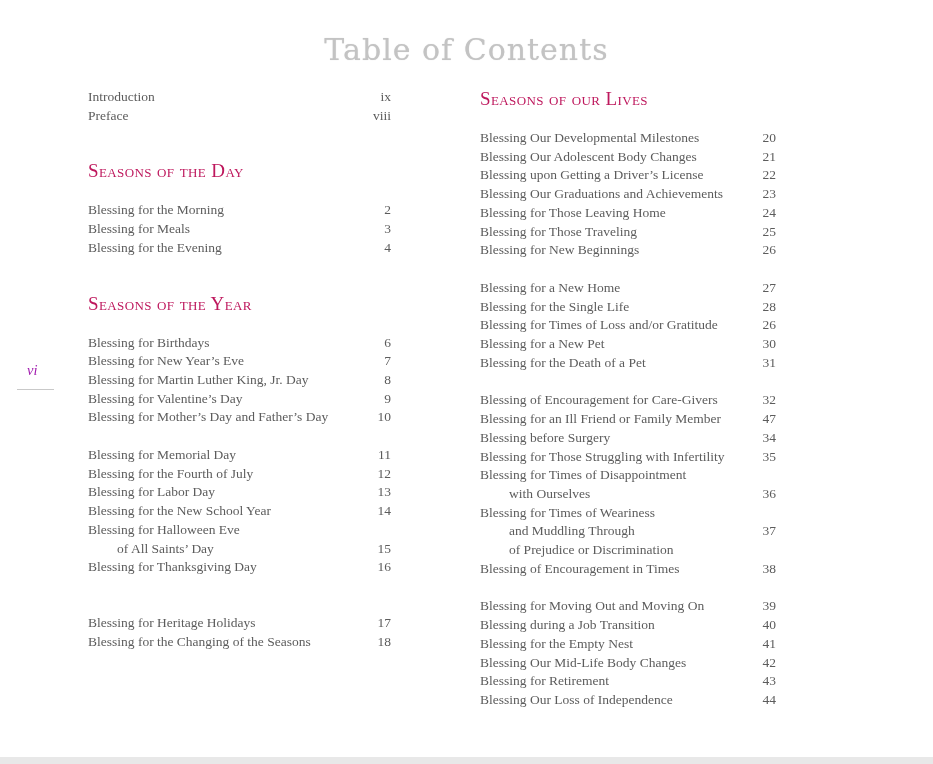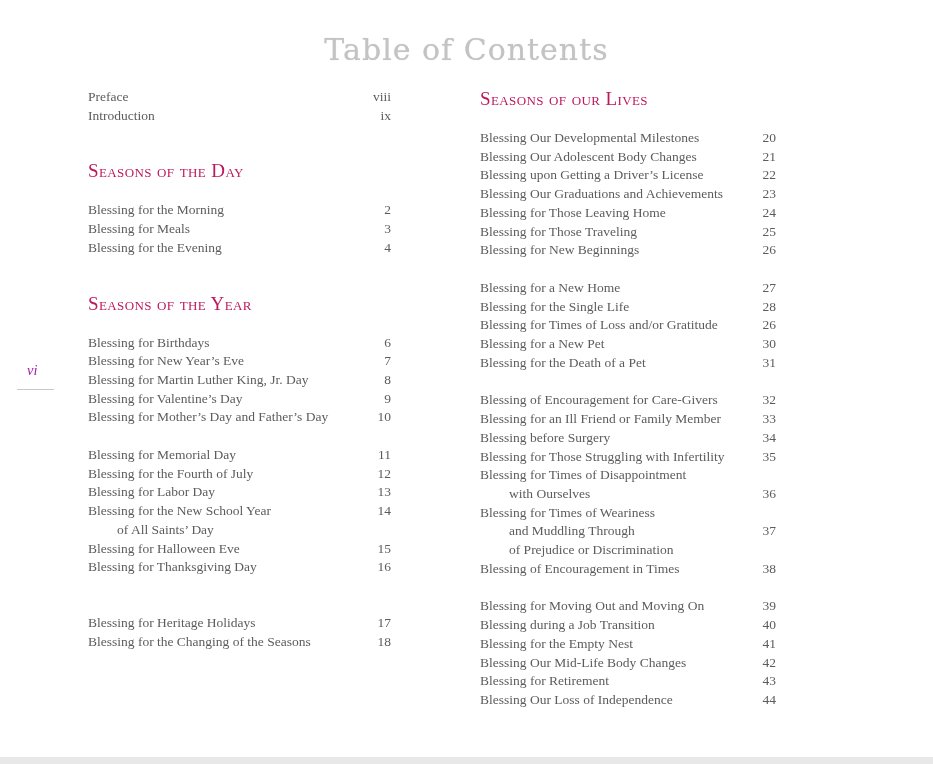--- a/index.html
+++ b/index.html
@@ -102,29 +102,29 @@
   <h1 class="title">Table of Contents</h1>
 
   <span class="folio">vi</span>
   <div class="folio-rule"></div>
 
   <div class="col col-left" id="col-left">
       <div class="block block-0">
         <div class="group group-0">
           <div class="entry">
             <div class="entry-text">
+              <div class="entry-line">Introduction</div>
+            </div>
+            <div class="entry-page">ix</div>
+          </div>
+          <div class="entry">
+            <div class="entry-text">
               <div class="entry-line">Preface</div>
             </div>
             <div class="entry-page">viii</div>
-          </div>
-          <div class="entry">
-            <div class="entry-text">
-              <div class="entry-line">Introduction</div>
-            </div>
-            <div class="entry-page">ix</div>
           </div>
         </div>
       </div>
       <div class="block block-1">
         <div class="section-heading">Seasons of the Day</div>
         <div class="group group-0">
           <div class="entry">
             <div class="entry-text">
               <div class="entry-line">Blessing for the Morning</div>
             </div>
@@ -198,22 +198,22 @@
             <div class="entry-page">13</div>
           </div>
           <div class="entry">
             <div class="entry-text">
               <div class="entry-line">Blessing for the New School Year</div>
             </div>
             <div class="entry-page">14</div>
           </div>
           <div class="entry">
             <div class="entry-text">
+              <div class="entry-line">Blessing for Halloween Eve</div>
               <div class="entry-line entry-line-cont">of All Saints’ Day</div>
-              <div class="entry-line">Blessing for Halloween Eve</div>
             </div>
             <div class="entry-page">15</div>
           </div>
           <div class="entry">
             <div class="entry-text">
               <div class="entry-line">Blessing for Thanksgiving Day</div>
             </div>
             <div class="entry-page">16</div>
           </div>
         </div>
@@ -316,21 +316,21 @@
           <div class="entry">
             <div class="entry-text">
               <div class="entry-line">Blessing of Encouragement for Care-Givers</div>
             </div>
             <div class="entry-page">32</div>
           </div>
           <div class="entry">
             <div class="entry-text">
               <div class="entry-line">Blessing for an Ill Friend or Family Member</div>
             </div>
-            <div class="entry-page">33</div>
+            <div class="entry-page">47</div>
           </div>
           <div class="entry">
             <div class="entry-text">
               <div class="entry-line">Blessing before Surgery</div>
             </div>
             <div class="entry-page">34</div>
           </div>
           <div class="entry">
             <div class="entry-text">
               <div class="entry-line">Blessing for Those Struggling with Infertility</div>

